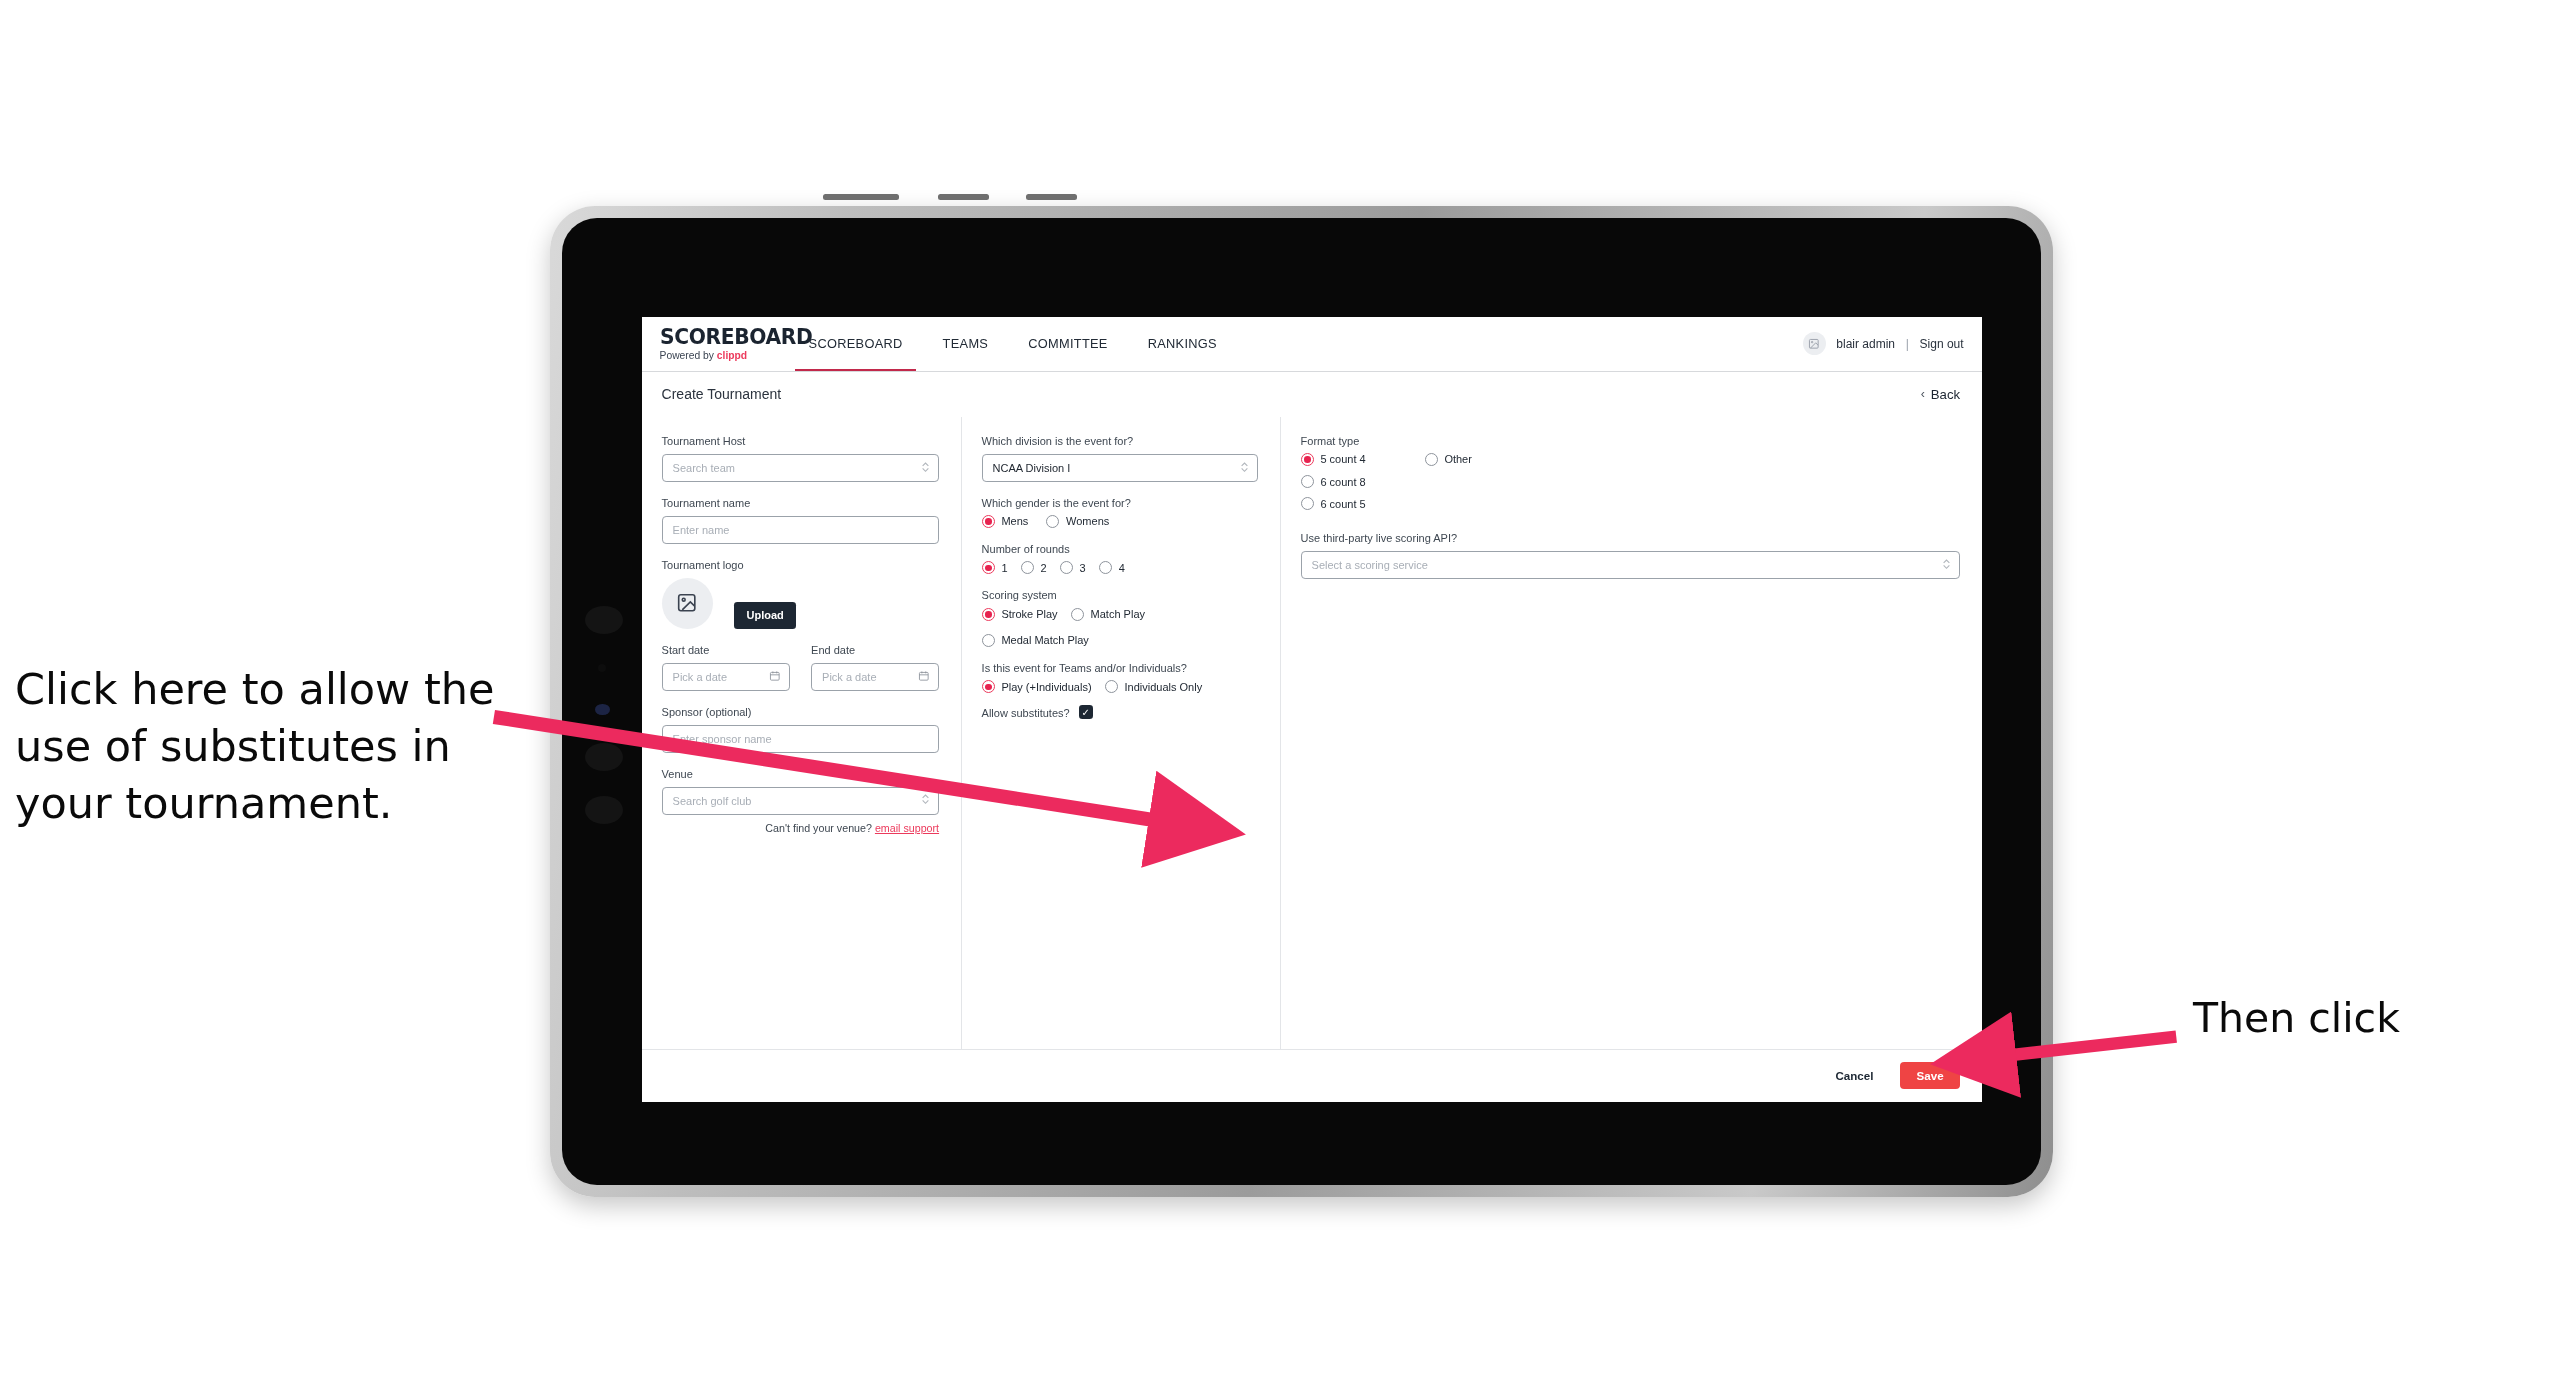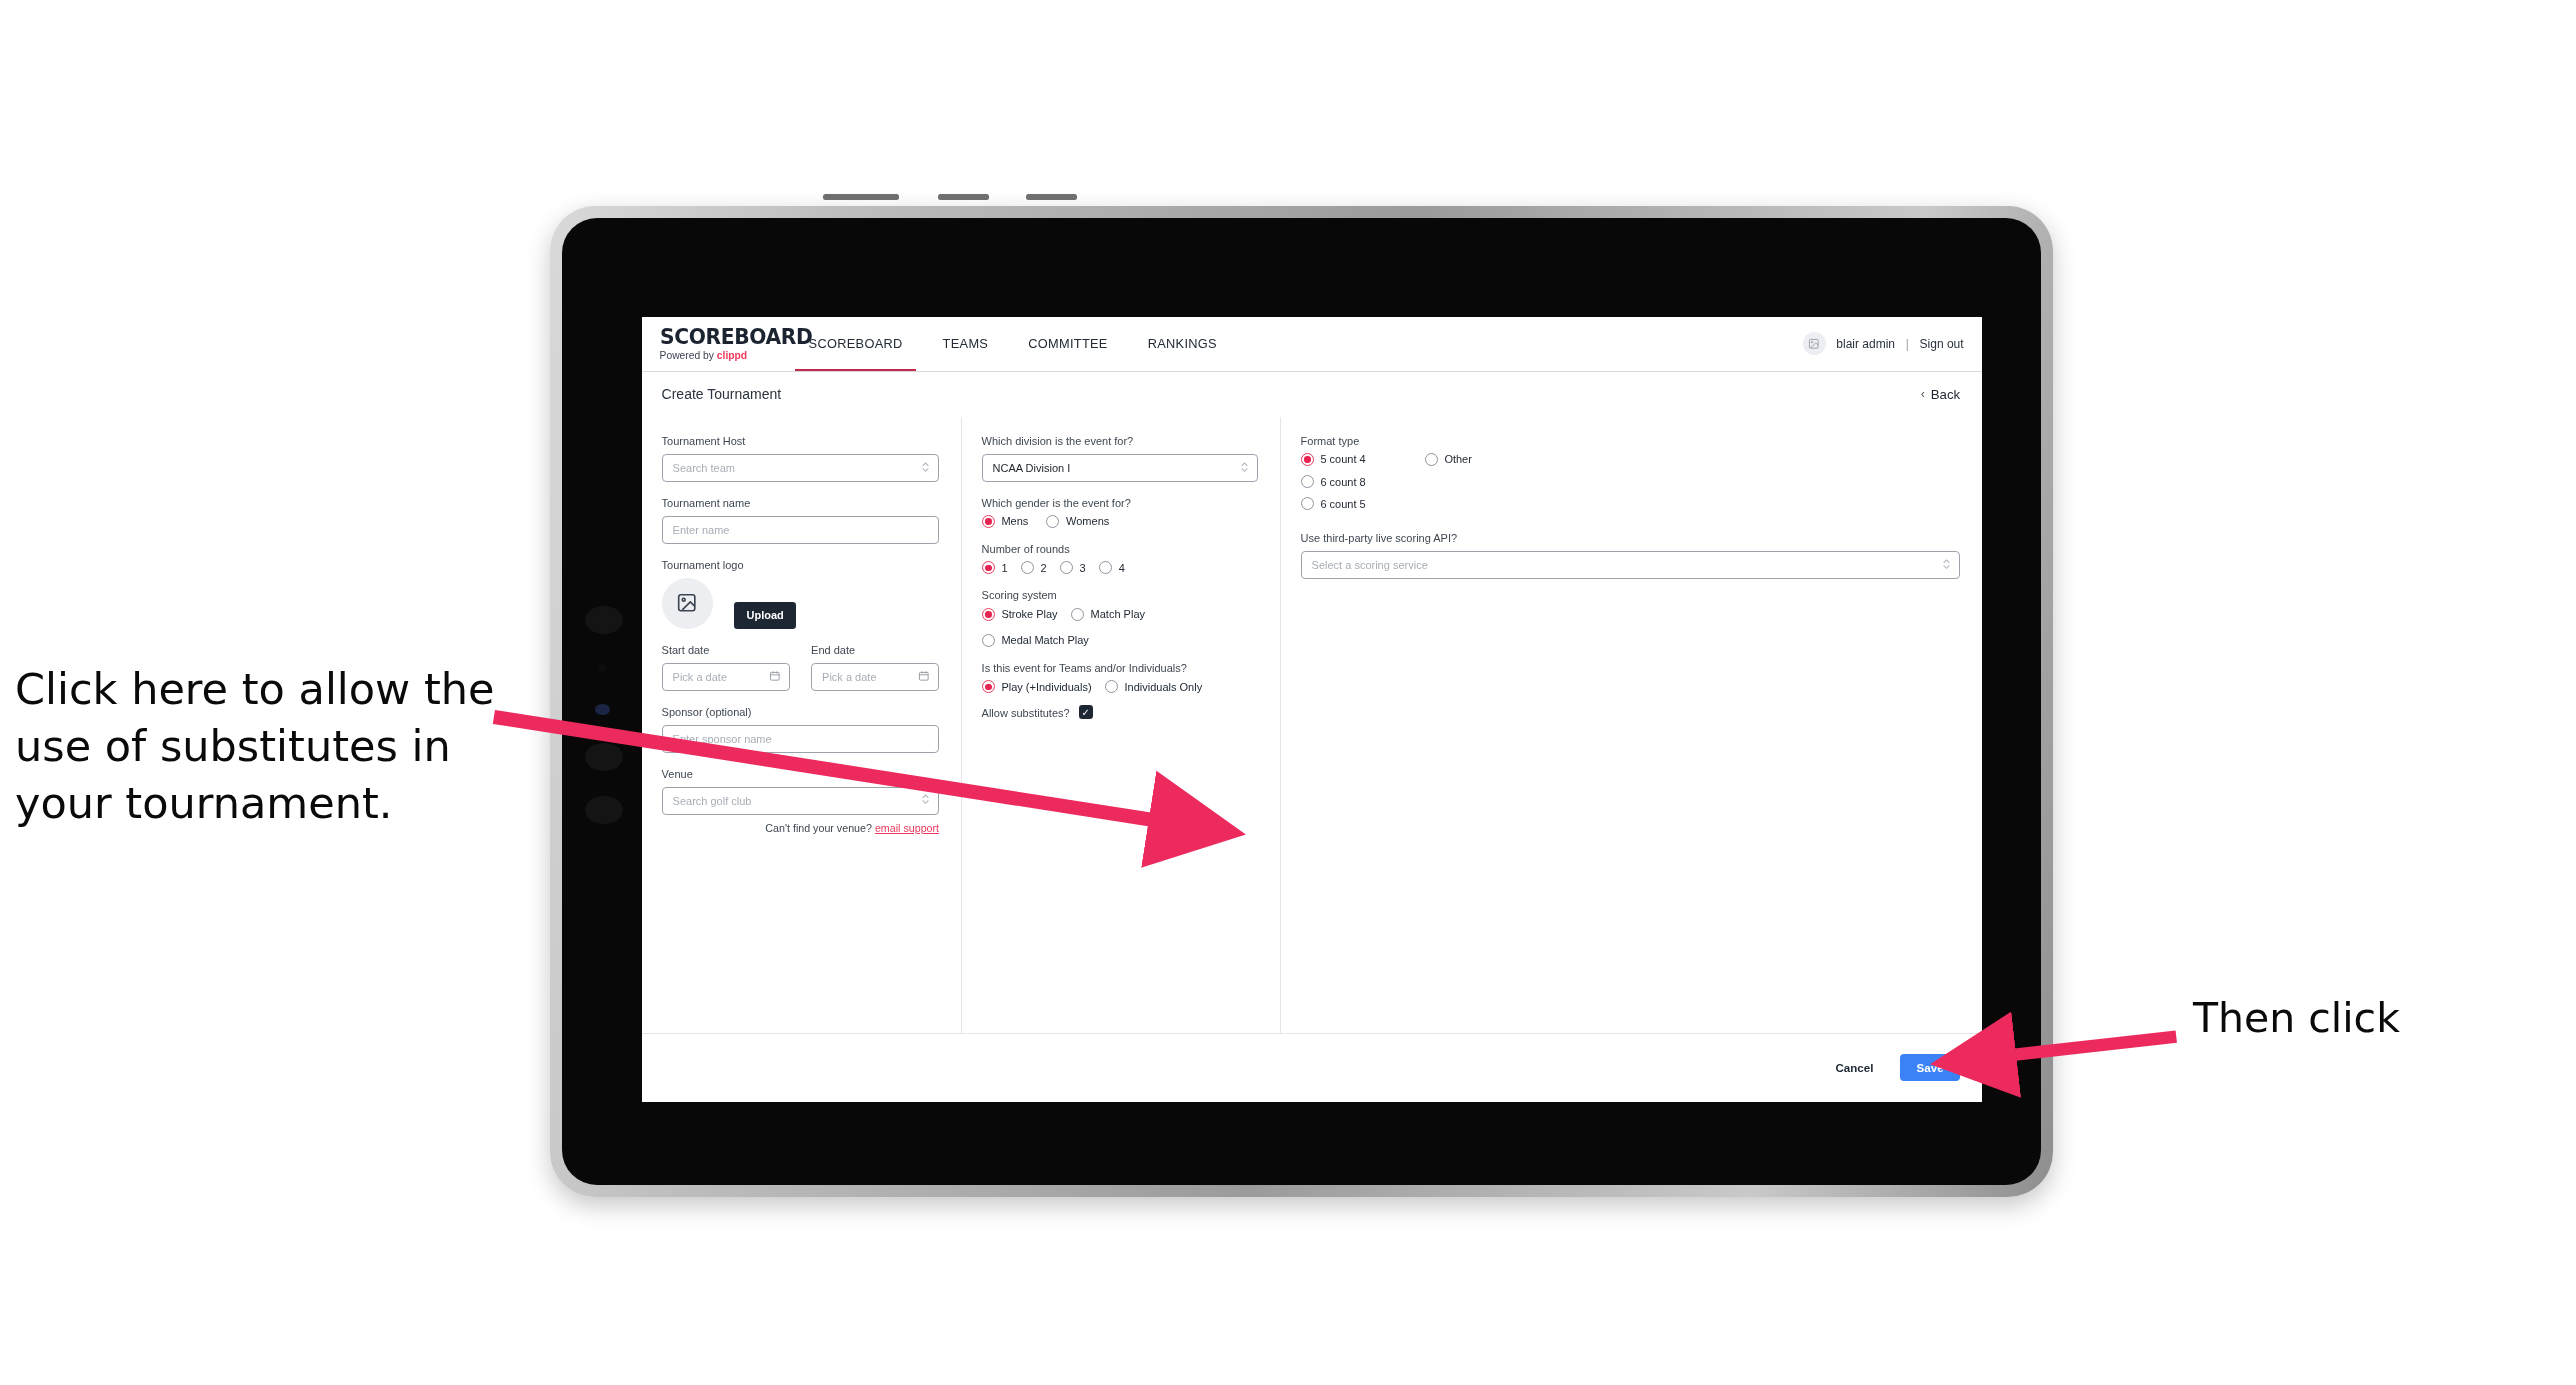--- a/index.html
+++ b/index.html
@@ -201,33 +201,33 @@
   .check-row { display:flex; align-items:flex-end; gap: 9px; margin-top: 11.6px; }
   .check-row .lbl { font-size:11px; color:#3e4751; }
   .cbox {
     width: 14px; height:14px; border-radius:3.3px; background:#1d2733;
     display:flex; align-items:center; justify-content:center;
     color:#fff; font-size: 10px; cursor:pointer;
   }
 
   
   #footer {
-    flex:none; height: 69px;
+    flex:none; height: 53px;
     border-top:0.8px solid #e3e5e8;
     display:flex; align-items:center; justify-content:flex-end;
     gap: 15px; padding-right: 21.5px;
     background:#fff;
   }
   .btn-cancel {
     font-size: 11.6px; font-weight:600; color:#1d2733;
     padding: 6.6px 11.6px; cursor:pointer;
   }
   .btn-save {
     font-size: 11.6px; font-weight:600; color:#fff;
-    background:#3b82f6; border-radius:4.1px;
+    background:#ef4444; border-radius:4.1px;
     padding: 7.4px 16.5px; cursor:pointer;
   }
 
   
   .anno {
     position:absolute;
     font-family:"DejaVu Sans", sans-serif;
     color:#0a0a0a;
     line-height: 1.32;
   }

